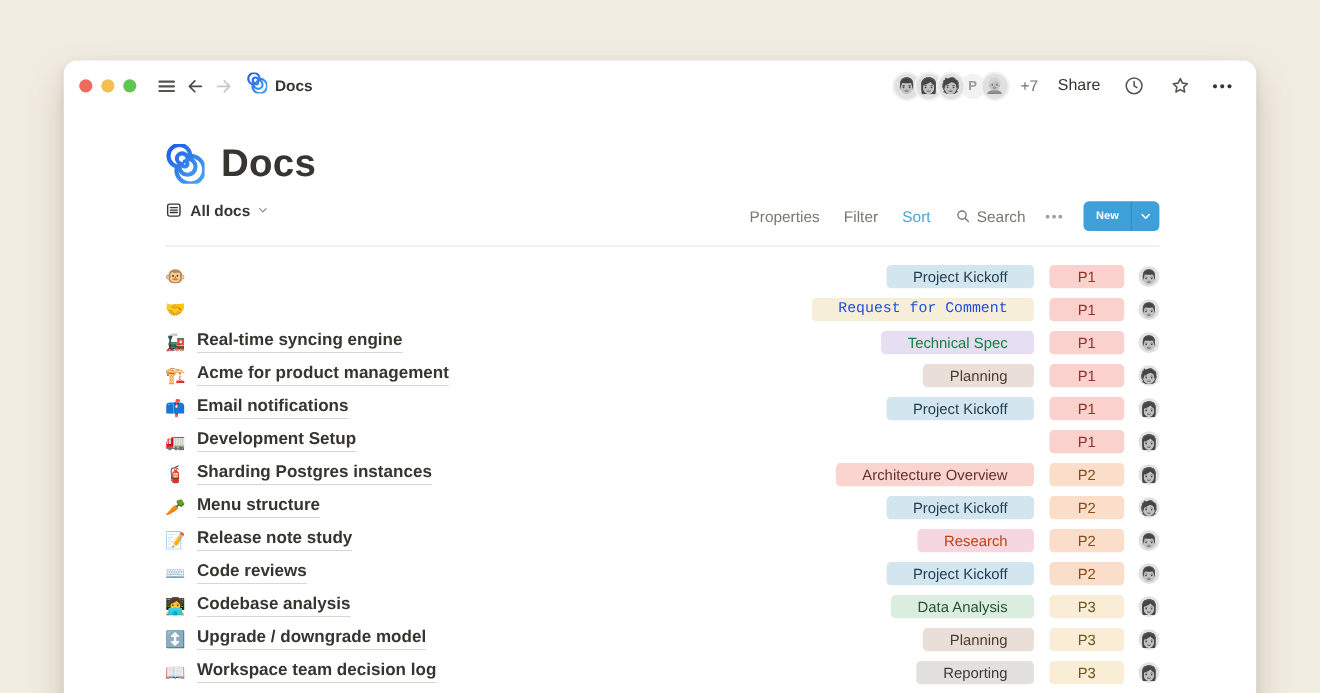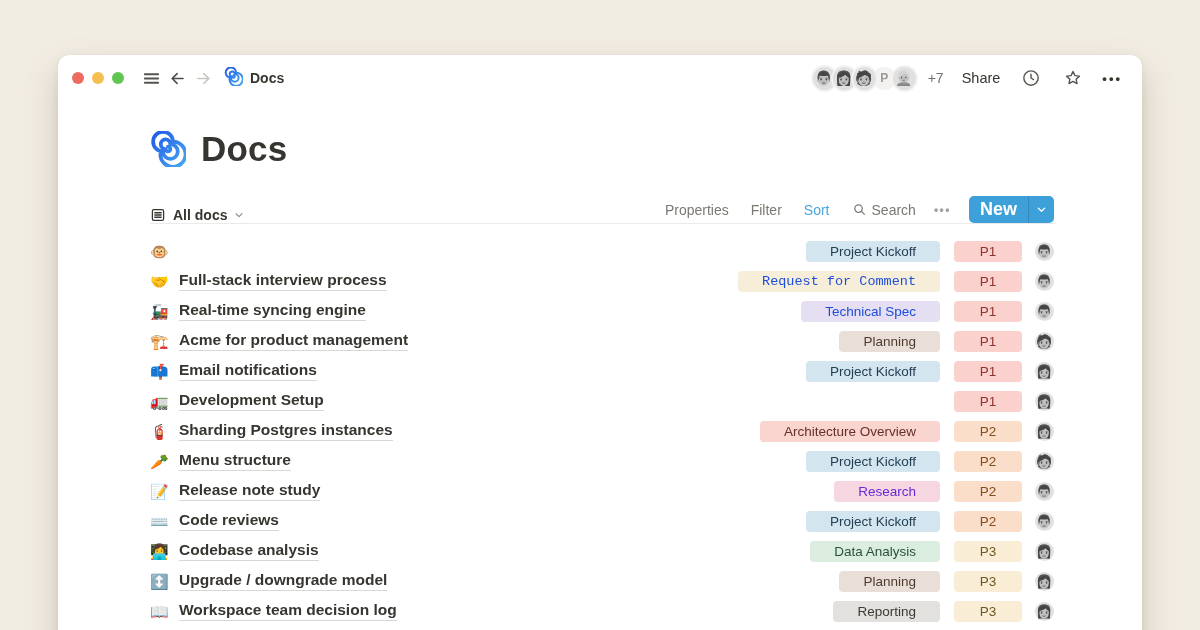--- a/index.html
+++ b/index.html
@@ -35,36 +35,36 @@
   .overflow-count{font-size:14px;color:#73716C;margin:0 18px 0 10px;}
   .share{font-size:14.5px;color:#37352F;cursor:pointer;margin-right:18px;}
   .tb-gap{margin-right:16px;}
   .more-dots{font-size:13px;letter-spacing:2px;color:#37352F;cursor:pointer;font-weight:700;}
   
   .content{padding:0 88px 0 92px;}
   .page-header{display:flex;align-items:center;gap:15px;margin-top:27px;height:42px;}
   .page-title{font-size:35px;font-weight:800;color:#37352F;letter-spacing:.2px;}
   
   .viewbar{
-    display:flex;align-items:flex-end;margin-top:13px;height:40px;
+    display:flex;align-items:flex-start;margin-top:13px;height:40px;
     border-bottom:1px solid rgba(55,53,47,0.10);
   }
   .view-select{display:flex;align-items:center;gap:7px;cursor:pointer;}
   .view-select .label{font-size:14px;font-weight:700;color:#37352F;}
   .vb-right{margin-left:auto;display:flex;align-items:center;}
   .vb-action{font-size:14px;color:#7A7871;cursor:pointer;margin-left:22px;}
   .vb-action.active{font-weight:400;}
   .vb-search{display:flex;align-items:center;gap:5px;cursor:pointer;margin-left:22px;color:#7A7871;font-size:14px;}
   .vb-more{font-size:12px;letter-spacing:1.5px;color:#A3A19B;cursor:pointer;margin-left:18px;font-weight:700;}
   .new-btn{
     display:flex;align-items:stretch;margin-left:18px;border-radius:5px;overflow:hidden;
     cursor:pointer;height:27px;
   }
   .new-btn .new-label{
-    display:flex;align-items:center;padding:0 11px;color:#fff;font-size:18px;font-weight:700;
+    display:flex;align-items:center;padding:0 11px;color:#fff;font-size:10px;font-weight:700;
   }
   .new-btn .new-caret{
     display:flex;align-items:center;justify-content:center;width:25px;
     border-left:1px solid rgba(0,0,0,0.14);
   }
   
   .doc-list{padding-top:12px;}
   .doc-row{display:flex;align-items:center;height:30px;cursor:pointer;}
   .doc-emoji{width:20px;font-size:15px;line-height:1;margin-right:9px;text-align:center;}
   .doc-title{
@@ -202,31 +202,30 @@
     <div class="doc-list">
         <div class="doc-row">
     <span class="doc-emoji">🐵</span>
     <span class="row-spacer"></span>
     <span class="chip doc-tag" style="background: rgb(211, 229, 239); color: rgb(34, 63, 84);">Project Kickoff</span>
     <span class="chip priority" style="background: rgb(250, 209, 205); color: rgb(142, 52, 44);">P1</span>
     <span class="row-avatar">👨</span>
   </div>
         <div class="doc-row">
     <span class="doc-emoji">🤝</span>
-    <span class="doc-title">Full-stack interview process</span>
     <span class="row-spacer"></span>
     <span class="chip doc-tag" style="background: rgb(247, 238, 218); color: #1d4ed8; font-family: Liberation Mono, monospace;">Request for Comment</span>
     <span class="chip priority" style="background: rgb(250, 209, 205); color: rgb(142, 52, 44);">P1</span>
     <span class="row-avatar">👨</span>
   </div>
         <div class="doc-row">
     <span class="doc-emoji">🚂</span>
     <span class="doc-title">Real-time syncing engine</span>
     <span class="row-spacer"></span>
-    <span class="chip doc-tag" style="background: rgb(230, 222, 242); color: #1d4ed8;">Technical Spec</span>
+    <span class="chip doc-tag" style="background: rgb(230, 222, 242); color: #15803d;">Technical Spec</span>
     <span class="chip priority" style="background: rgb(250, 209, 205); color: rgb(142, 52, 44);">P1</span>
     <span class="row-avatar">👨</span>
   </div>
         <div class="doc-row">
     <span class="doc-emoji">🏗️</span>
     <span class="doc-title">Acme for product management</span>
     <span class="row-spacer"></span>
     <span class="chip doc-tag" style="background: rgb(233, 223, 216); color: rgb(78, 59, 45);">Planning</span>
     <span class="chip priority" style="background: rgb(250, 209, 205); color: rgb(142, 52, 44);">P1</span>
     <span class="row-avatar">🧑</span>
@@ -260,21 +259,21 @@
     <span class="doc-title">Menu structure</span>
     <span class="row-spacer"></span>
     <span class="chip doc-tag" style="background: rgb(211, 229, 239); color: rgb(34, 63, 84);">Project Kickoff</span>
     <span class="chip priority" style="background: rgb(250, 222, 201); color: rgb(133, 76, 29);">P2</span>
     <span class="row-avatar">🧑</span>
   </div>
         <div class="doc-row">
     <span class="doc-emoji">📝</span>
     <span class="doc-title">Release note study</span>
     <span class="row-spacer"></span>
-    <span class="chip doc-tag" style="background: rgb(246, 215, 225); color: #6d28d9;">Research</span>
+    <span class="chip doc-tag" style="background: rgb(246, 215, 225); color: #c2410c;">Research</span>
     <span class="chip priority" style="background: rgb(250, 222, 201); color: rgb(133, 76, 29);">P2</span>
     <span class="row-avatar">👨</span>
   </div>
         <div class="doc-row">
     <span class="doc-emoji">⌨️</span>
     <span class="doc-title">Code reviews</span>
     <span class="row-spacer"></span>
     <span class="chip doc-tag" style="background: rgb(211, 229, 239); color: rgb(34, 63, 84);">Project Kickoff</span>
     <span class="chip priority" style="background: rgb(250, 222, 201); color: rgb(133, 76, 29);">P2</span>
     <span class="row-avatar">👨</span>

